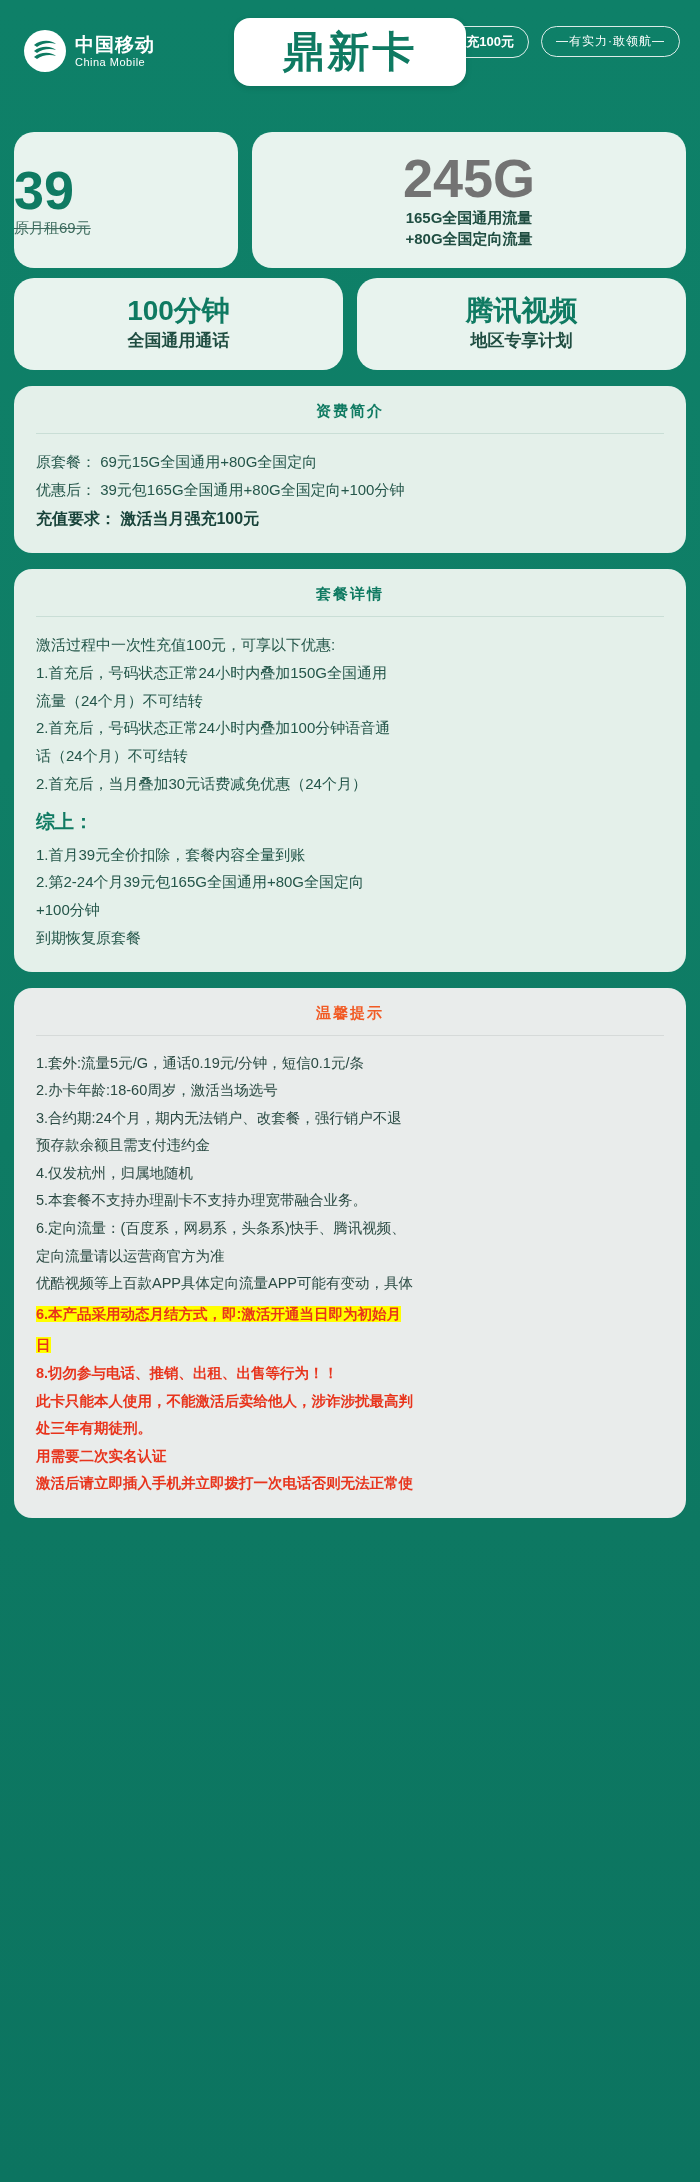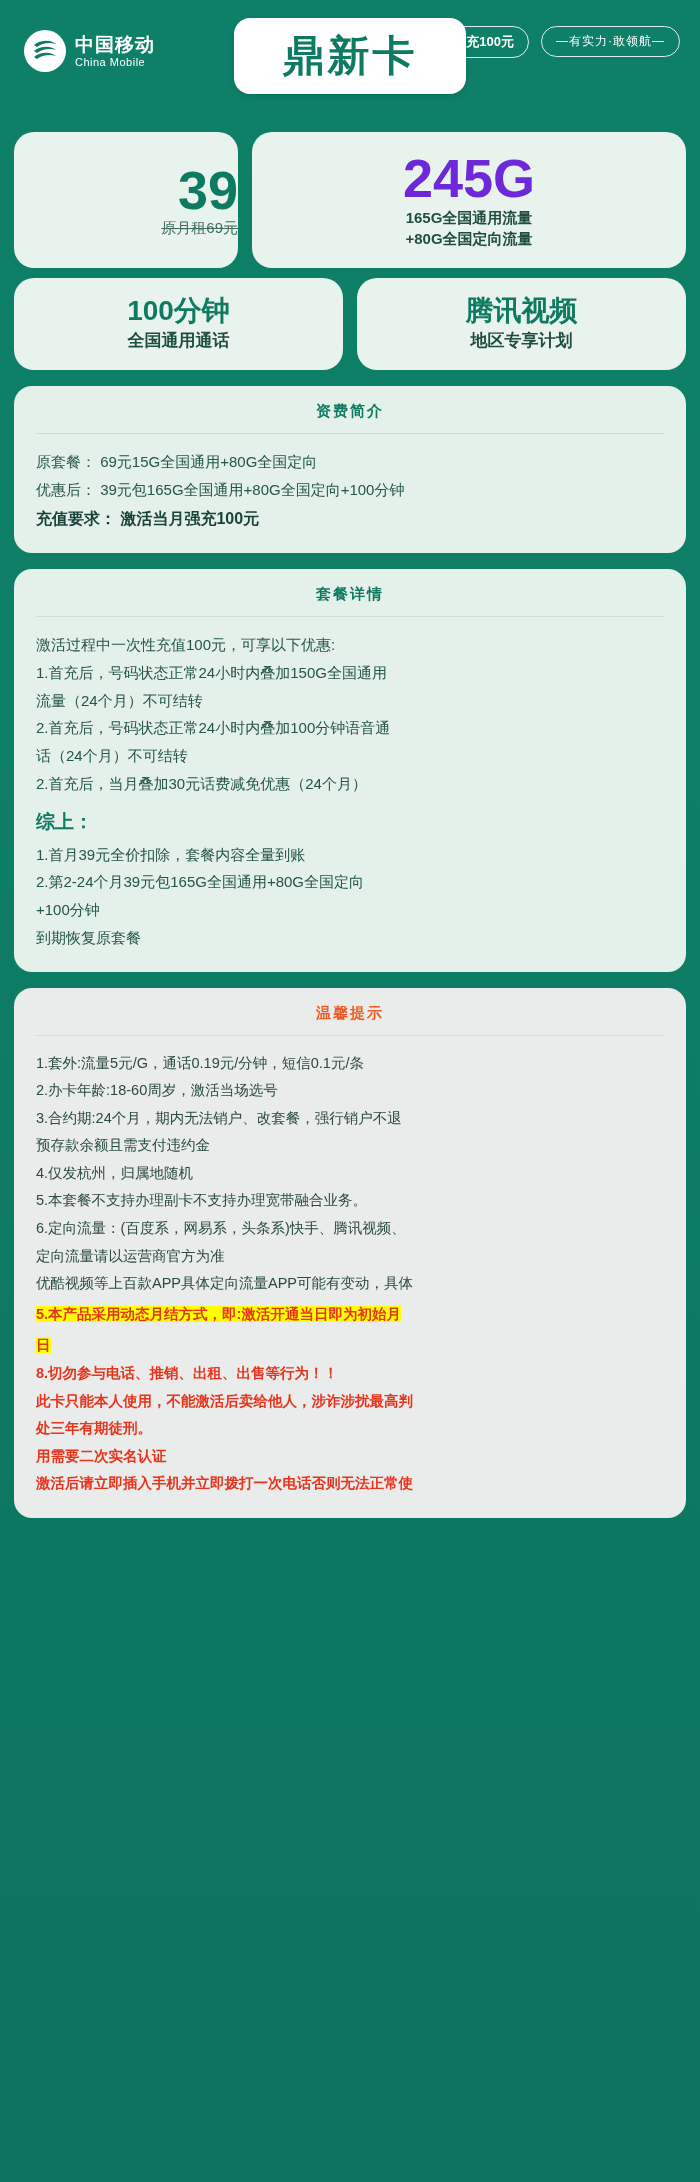--- a/index.html
+++ b/index.html
@@ -52,21 +52,21 @@
   }
 
   .title-pill {
     position: absolute;
     left: 50%;
     transform: translateX(-50%);
     top: 4px;
     background: #ffffff;
     border-radius: 16px;
     width: 232px;
-    height: 76px;
+    height: 68px;
     display: flex;
     align-items: center;
     justify-content: center;
     box-shadow: 0 2px 6px rgba(0,0,0,.12);
   }
   .title-pill span {
     color: #0f7a62;
     font-size: 42px;
     font-weight: bold;
     letter-spacing: 3px;
@@ -99,21 +99,21 @@
   }
   .card {
     background: #e8f3ee;
     border-radius: 20px;
   }
   .price-card {
     width: 224px;
     height: 136px;
     display: flex;
     flex-direction: column;
-    align-items: flex-end;
+    align-items: flex-start;
     justify-content: center;
     gap: 2px;
   }
   .price-num {
     color: #0f7a62;
     font-size: 54px;
     font-weight: bold;
     line-height: 1;
   }
   .price-old {
@@ -124,21 +124,21 @@
   .data-card {
     flex: 1;
     height: 136px;
     display: flex;
     flex-direction: column;
     align-items: center;
     justify-content: center;
     padding: 6px 10px;
   }
   .data-num {
-    color: #6d28d9;
+    color: #737373;
     font-size: 54px;
     font-weight: bold;
     line-height: 1.05;
   }
   .data-line {
     color: #1f4d41;
     font-size: 15px;
     font-weight: bold;
     line-height: 1.45;
   }
@@ -306,21 +306,21 @@
     <div class="tip-line">2.办卡年龄:18-60周岁，激活当场选号</div>
     <div class="tip-line">3.合约期:24个月，期内无法销户、改套餐，强行销户不退</div>
     <div class="tip-line">预存款余额且需支付违约金</div>
     <div class="tip-line">4.仅发杭州，归属地随机</div>
     <div class="tip-line">5.本套餐不支持办理副卡不支持办理宽带融合业务。</div>
     <div class="tip-line">6.定向流量：(百度系，网易系，头条系)快手、腾讯视频、</div>
     <div class="tip-line">定向流量请以运营商官方为准</div>
     <div class="tip-line">优酷视频等上百款APP具体定向流量APP可能有变动，具体</div>
 
     <div class="hl-wrap">
-      <span class="tip-line hl">5.本产品采用动态月结方式，即:激活开通当日即为初始月</span><br>
+      <span class="tip-line hl">6.本产品采用动态月结方式，即:激活开通当日即为初始月</span><br>
       <span class="tip-line hl">日</span>
     </div>
 
     <div class="tip-line red">8.切勿参与电话、推销、出租、出售等行为！！</div>
     <div class="tip-line red">此卡只能本人使用，不能激活后卖给他人，涉诈涉扰最高判</div>
     <div class="tip-line red">处三年有期徒刑。</div>
     <div class="tip-line red">用需要二次实名认证</div>
     <div class="tip-line red">激活后请立即插入手机并立即拨打一次电话否则无法正常使</div>
   </div>
 

